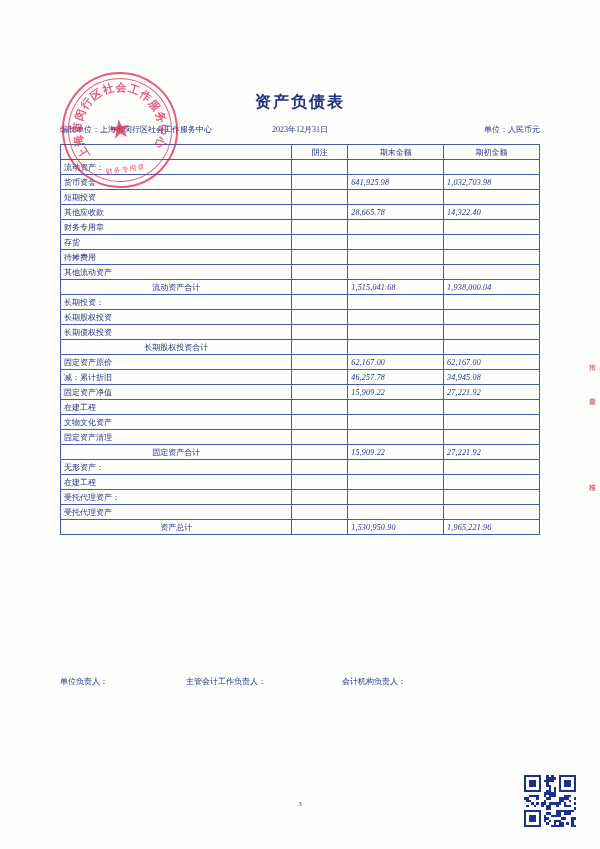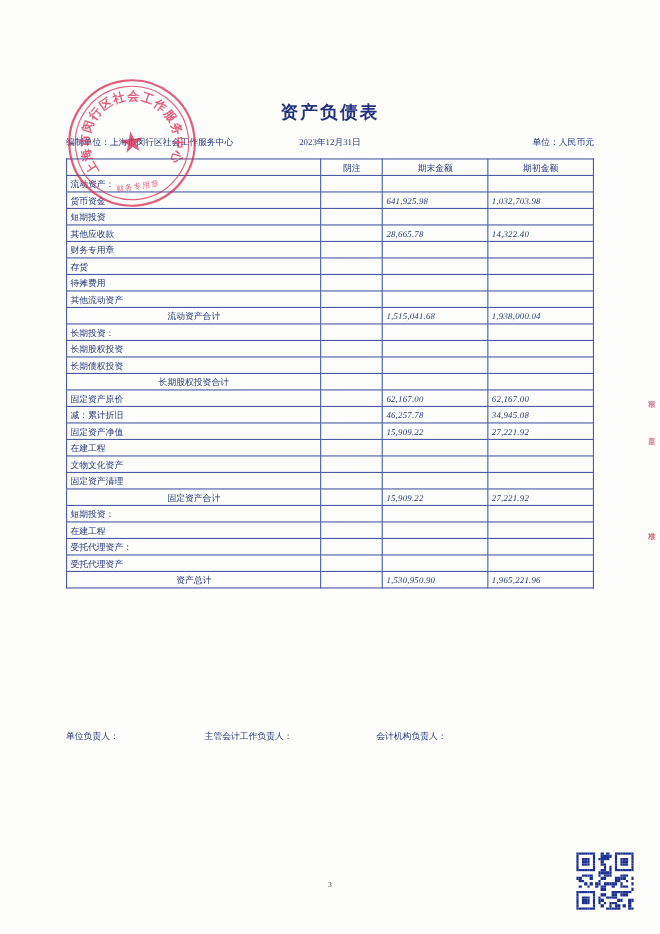--- a/index.html
+++ b/index.html
@@ -99,21 +99,21 @@
   .signatures {
     position: absolute;
     left: 60px;
     top: 664px;
     width: 480px;
     font-size: 8px;
     color: #23347f;
   }
   .signatures span {
     position: absolute;
-    top: 0;
+    top: 12px;
     white-space: nowrap;
   }
   .sig1 { left: 0; }
   .sig2 { left: 126px; }
   .sig3 { left: 282px; }
 
   
   .page-number {
     position: absolute;
     left: 0;
@@ -350,21 +350,21 @@
           <td class="num"></td>
           <td class="num"></td>
         </tr>
         <tr>
           <td class="total">固定资产合计</td>
           <td></td>
           <td class="num">15,909.22</td>
           <td class="num">27,221.92</td>
         </tr>
         <tr>
-          <td class="item-l0">短期投资：</td>
+          <td class="item-l0">无形资产：</td>
           <td></td>
           <td class="num"></td>
           <td class="num"></td>
         </tr>
         <tr>
           <td class="item-l1">在建工程</td>
           <td></td>
           <td class="num"></td>
           <td class="num"></td>
         </tr>

